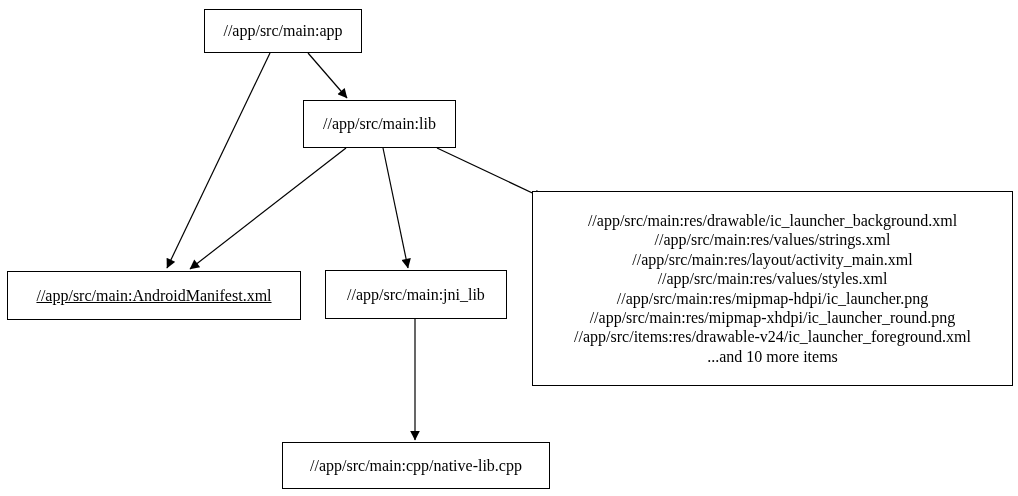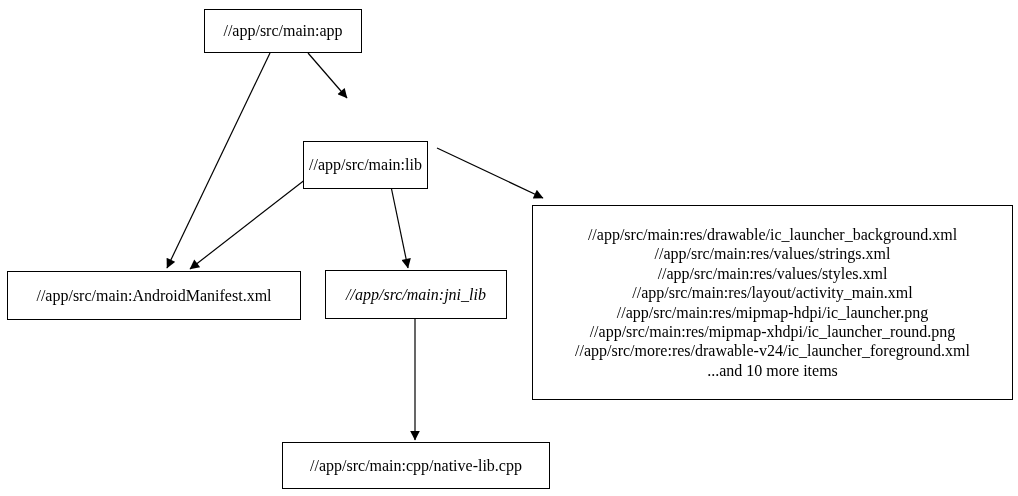--- a/index.html
+++ b/index.html
@@ -35,24 +35,24 @@
     display: flex;
     flex-direction: column;
     align-items: center;
     justify-content: center;
     text-align: right;
     font-size: 16px;
     line-height: 19.4px;
     white-space: nowrap;
   }
   .node-app       { left: 204px; top: 9px;   width: 158px; height: 44px; }
-  .node-lib       { left: 303px; top: 100px; width: 125px; height: 48px; margin-top: 41px; }
-  .node-manifest  { left: 7px;   top: 271px; width: 294px; height: 49px; }
-  .node-jni-lib   { left: 325px; top: 270px; width: 182px; height: 49px; font-style: italic; }
-  .node-resources { left: 532px; top: 205px; width: 481px; height: 195px; }
+  .node-lib       { left: 303px; top: 100px; width: 153px; height: 48px; }
+  .node-manifest  { left: 7px;   top: 271px; width: 294px; height: 49px; text-decoration: underline; }
+  .node-jni-lib   { left: 325px; top: 270px; width: 182px; height: 49px; }
+  .node-resources { left: 532px; top: 191px; width: 481px; height: 195px; }
   .node-native    { left: 282px; top: 442px; width: 268px; height: 47px; }
 </style>
 </head>
 <body>
 
 <div class="canvas">
 
   <svg class="edges" viewBox="0 0 1018 496">
     <defs>
       <marker id="arrow" viewBox="0 0 10 10" refX="9.5" refY="5" markerWidth="10" markerHeight="8" orient="auto">
@@ -79,25 +79,25 @@
     <span>//app/src/main:AndroidManifest.xml</span>
   </div>
 
   <div class="node node-jni-lib">
     <span>//app/src/main:jni_lib</span>
   </div>
 
   <div class="node node-resources">
     <span>//app/src/main:res/drawable/ic_launcher_background.xml</span>
     <span>//app/src/main:res/values/strings.xml</span>
+    <span>//app/src/main:res/layout/activity_main.xml</span>
     <span>//app/src/main:res/values/styles.xml</span>
-    <span>//app/src/main:res/layout/activity_main.xml</span>
     <span>//app/src/main:res/mipmap-hdpi/ic_launcher.png</span>
     <span>//app/src/main:res/mipmap-xhdpi/ic_launcher_round.png</span>
-    <span>//app/src/more:res/drawable-v24/ic_launcher_foreground.xml</span>
+    <span>//app/src/items:res/drawable-v24/ic_launcher_foreground.xml</span>
     <span>...and 10 more items</span>
   </div>
 
   <div class="node node-native">
     <span>//app/src/main:cpp/native-lib.cpp</span>
   </div>
 
 </div>
 
 </body></html>

